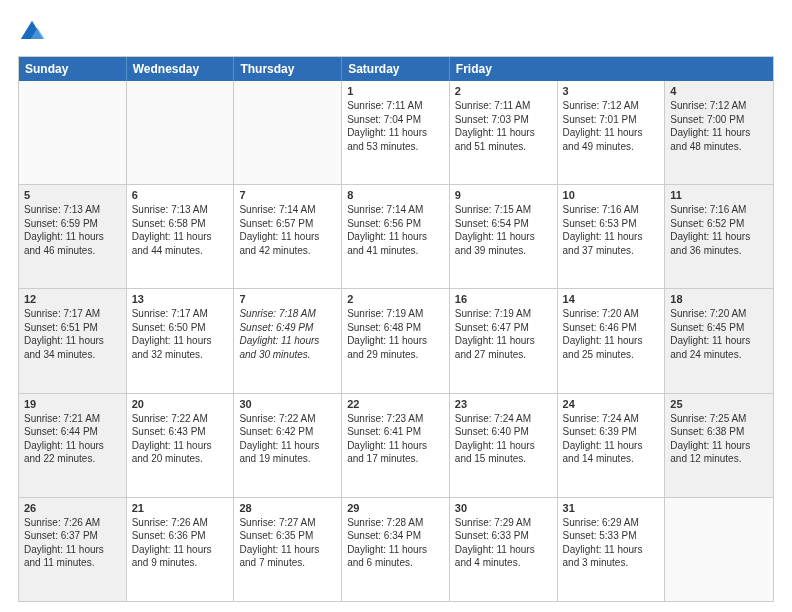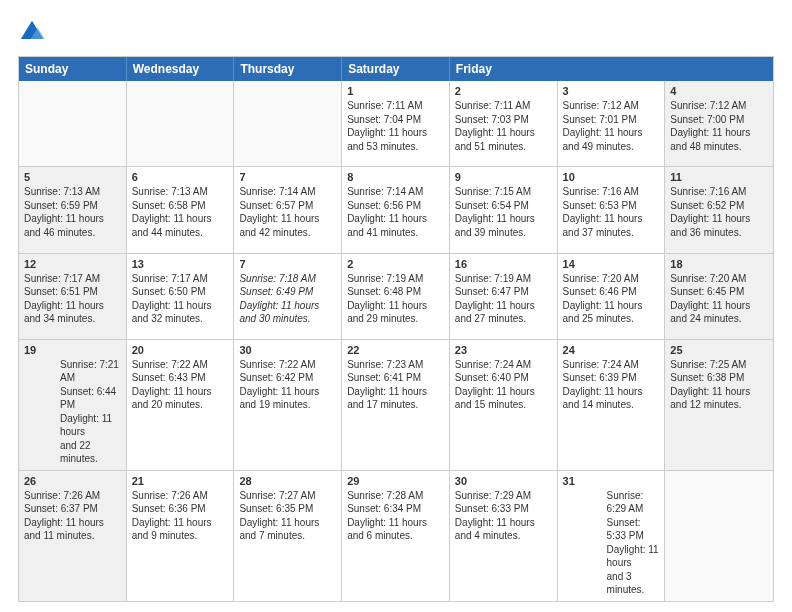--- a/index.html
+++ b/index.html
@@ -277,21 +277,21 @@
             <span class="day-num">18</span>
             <div class="cell-info" style="white-space: pre-line;">Sunrise: 7:20 AM
 Sunset: 6:45 PM
 Daylight: 11 hours
 and 24 minutes.</div>
           </div>
         </div>
         <div class="cal-row">
           <div class="cal-cell shaded">
             <span class="day-num">19</span>
-            <div class="cell-info" style="white-space: pre-line; margin-left: 36px;">Sunrise: 7:21 AM
+            <div class="cell-info" style="white-space: pre-line;">Sunrise: 7:21 AM
 Sunset: 6:44 PM
 Daylight: 11 hours
 and 22 minutes.</div>
           </div>
           <div class="cal-cell">
             <span class="day-num">20</span>
             <div class="cell-info" style="white-space: pre-line;">Sunrise: 7:22 AM
 Sunset: 6:43 PM
 Daylight: 11 hours
 and 20 minutes.</div>
@@ -363,21 +363,21 @@
           </div>
           <div class="cal-cell">
             <span class="day-num">30</span>
             <div class="cell-info" style="white-space: pre-line;">Sunrise: 7:29 AM
 Sunset: 6:33 PM
 Daylight: 11 hours
 and 4 minutes.</div>
           </div>
           <div class="cal-cell">
             <span class="day-num">31</span>
-            <div class="cell-info" style="white-space: pre-line; margin-left: 44px;">Sunrise: 6:29 AM
+            <div class="cell-info" style="white-space: pre-line;">Sunrise: 6:29 AM
 Sunset: 5:33 PM
 Daylight: 11 hours
 and 3 minutes.</div>
           </div>
           <div class="cal-cell empty"></div>
         </div>
       </div>
   </div>
 </div>
 

